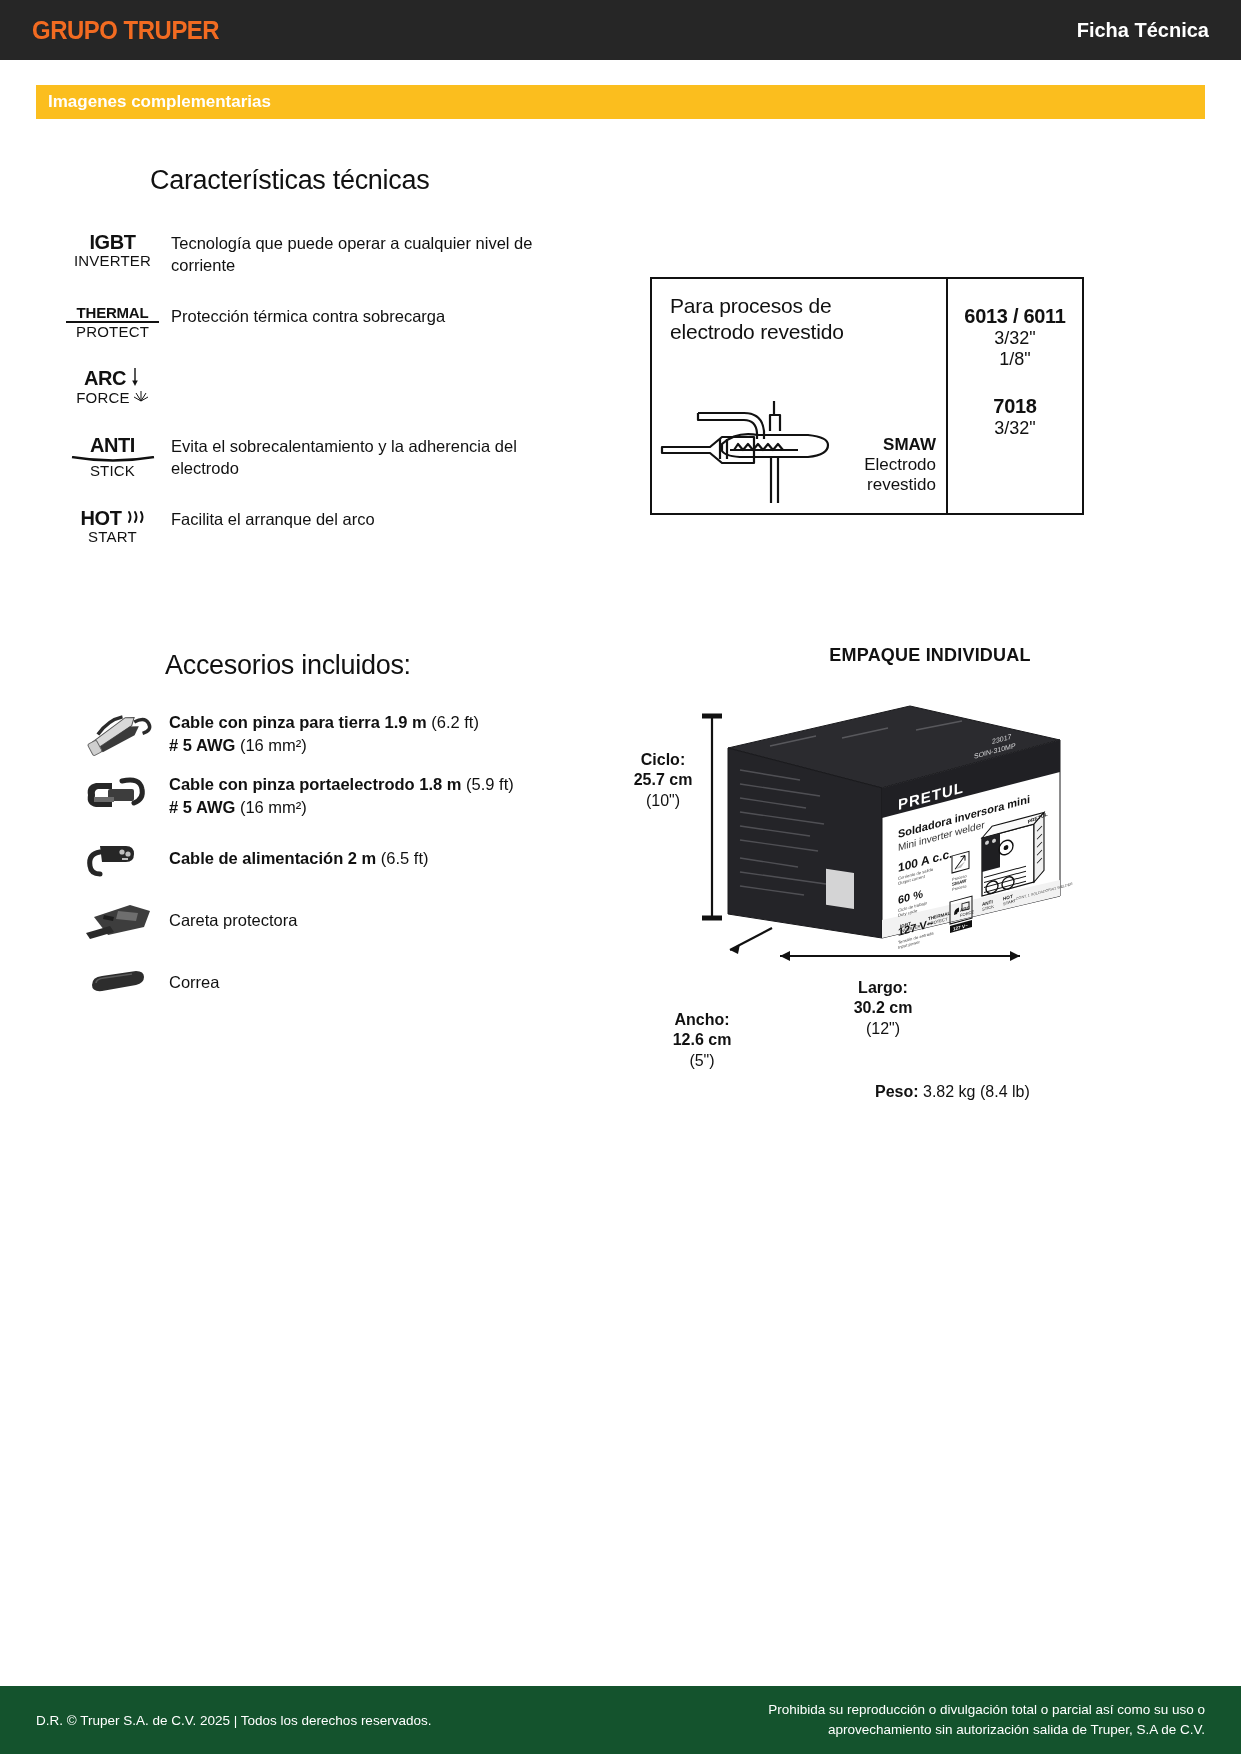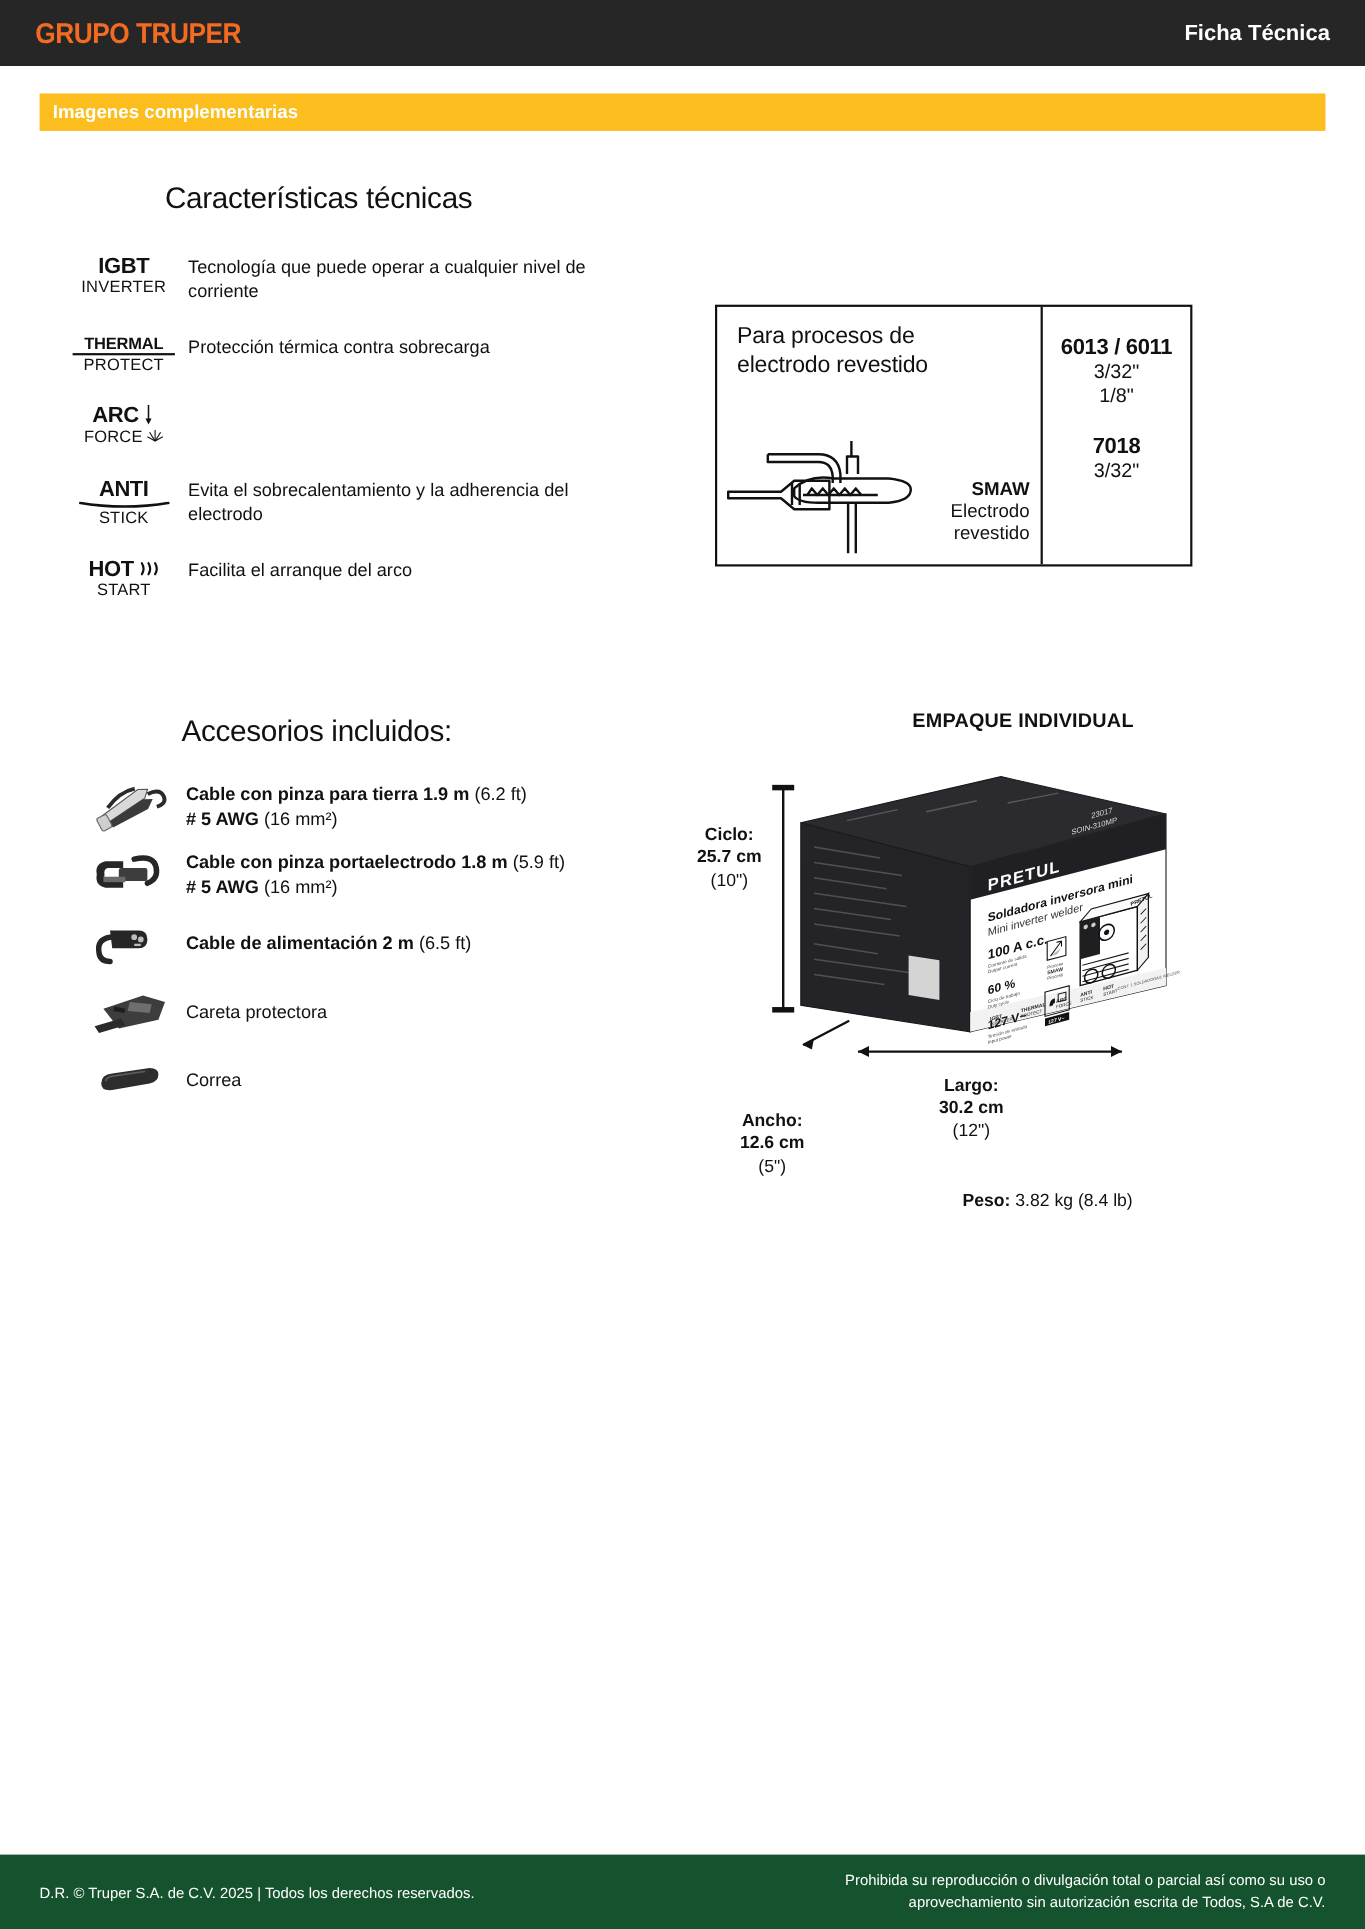--- a/index.html
+++ b/index.html
@@ -606,15 +606,15 @@
     <div class="weight">
       <span class="b">Peso:</span><span> 3.82 kg (8.4 lb)</span>
     </div>
   </div>
 </div>
 
 <div class="footer">
   <div>D.R. © Truper S.A. de C.V. 2025 | Todos los derechos reservados.</div>
   <div class="footer-right">
     <div>Prohibida su reproducción o divulgación total o parcial así como su uso o</div>
-    <div>aprovechamiento sin autorización escrita de Todos, S.A de C.V.</div>
+    <div>aprovechamiento sin autorización salida de Truper, S.A de C.V.</div>
   </div>
 </div>
 
 </body></html>

